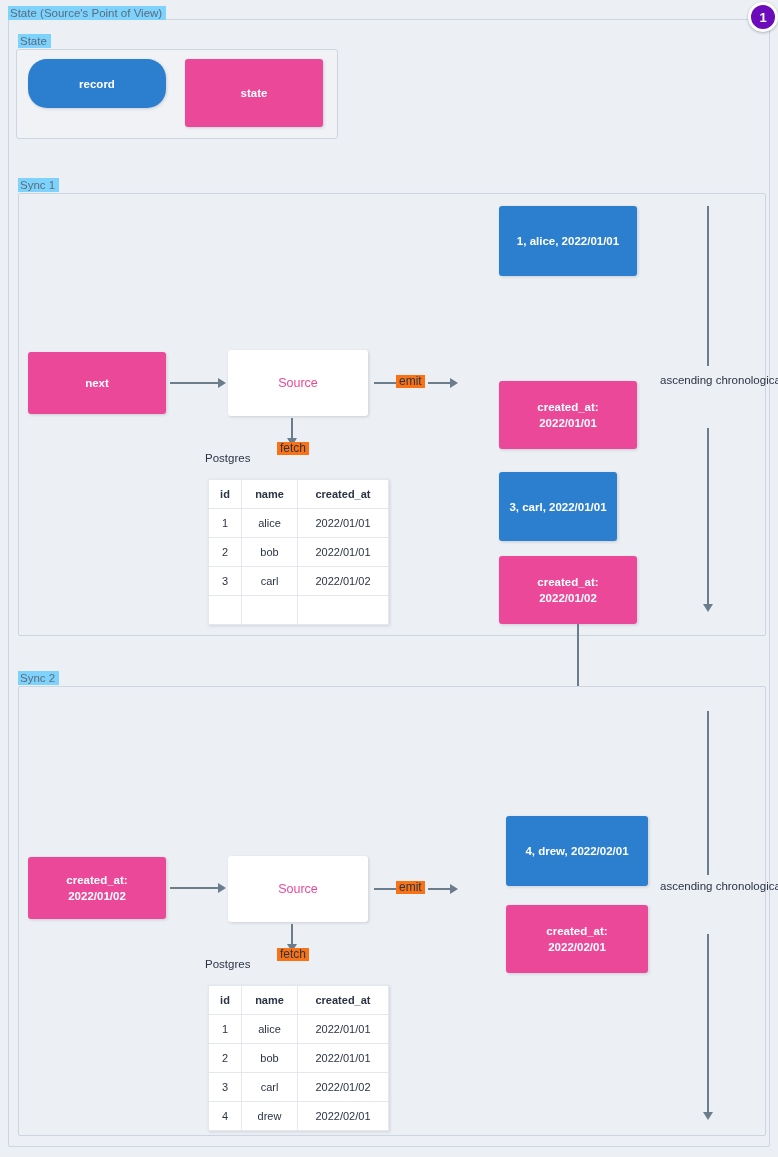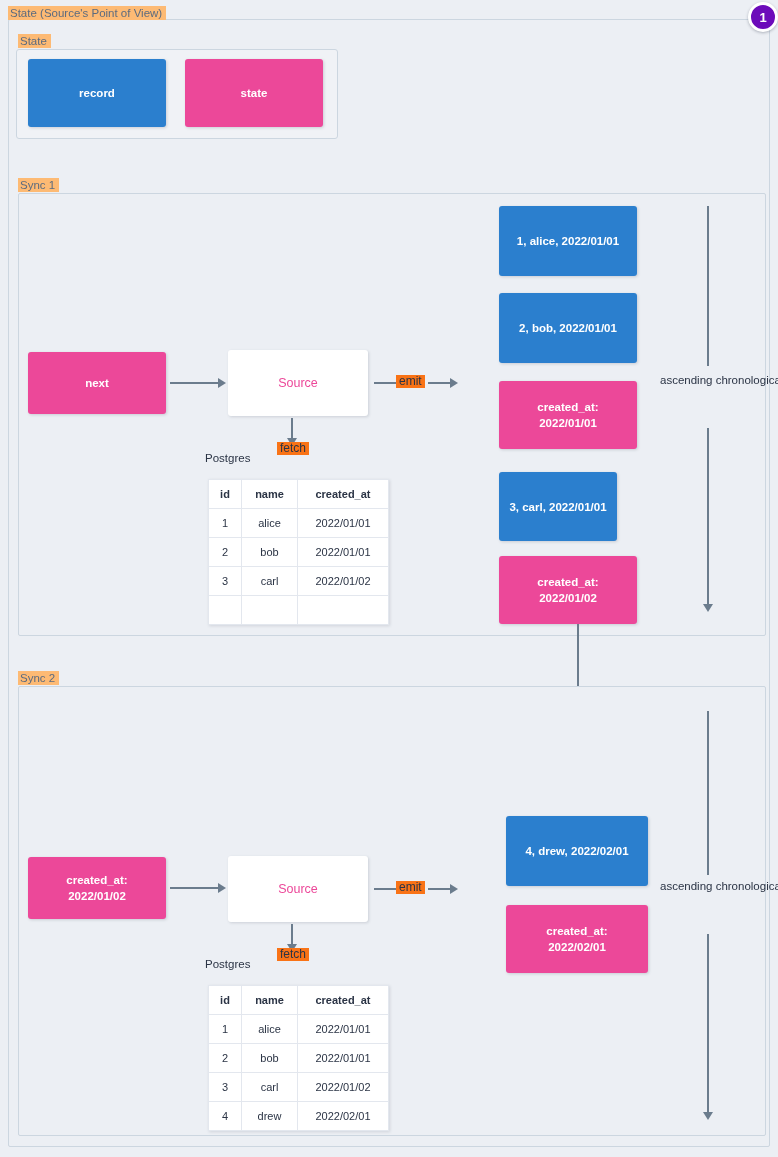--- a/index.html
+++ b/index.html
@@ -11,21 +11,21 @@
     color:#2b3445;
     overflow:hidden;
     position:relative;
   }
   #stage{position:relative;width:778px;height:1157px;}
 
   
   .frame{position:absolute;border:1px solid #ccd6e0;background:#eceff4;border-radius:2px;}
   .frame-title{
     position:absolute;font-size:11.5px;color:#5c6b7f;
-    background:#fdba74;padding:0 4px 0 2px;line-height:14px;white-space:nowrap;
+    background:#7dd3fc;padding:0 4px 0 2px;line-height:14px;white-space:nowrap;
   }
 
   
   .legend-frame{position:absolute;border:1px solid #ccd6e0;background:#f0f2f6;border-radius:3px;}
 
   
   .node{
     position:absolute;display:flex;align-items:center;justify-content:center;
     text-align:center;border-radius:3px;
     box-shadow:1px 1px 3px rgba(40,50,70,.18);
@@ -91,21 +91,21 @@
 <div id="stage">
 
   <div class="frame" style="left:8px;top:19px;width:760px;height:1126px;"></div>
   <div class="frame-title" style="left:8px;top:6px;">State (Source's Point of View)</div>
 
   <div class="badge" style="left:748px;top:2px;">1</div>
 
   <div class="frame-title" style="left:18px;top:34px;">State</div>
   <div class="legend-frame" style="left:16px;top:49px;width:320px;height:88px;"></div>
 
-  <div class="node record" style="left:28px;top:59px;width:138px;height:68px;">
+  <div class="node record" style="left:28px;top:59px;width:138px;height:49px;border-radius:19px;">
     <span>record</span>
   </div>
   <div class="node state" style="left:185px;top:59px;width:138px;height:68px;">
     <span>state</span>
   </div>
 
   <div class="frame-title" style="left:18px;top:178px;">Sync 1</div>
   <div class="frame" style="left:18px;top:193px;width:746px;height:441px;"></div>
 
   <div class="node state" style="left:28px;top:352px;width:138px;height:62px;">
@@ -156,23 +156,20 @@
       <tr>
         <td>&nbsp;</td>
         <td>&nbsp;</td>
         <td>&nbsp;</td>
       </tr>
     </tbody>
   </table>
 
   <div class="node record" style="left:499px;top:206px;width:138px;height:70px;flex-direction:column;">
     <span>1, alice, 2022/01/01</span>
-  </div>
-  <div class="node record" style="left:499px;top:293px;width:138px;height:70px;flex-direction:column;">
-    <span>2, bob, 2022/01/01</span>
   </div>
   <div class="node state" style="left:499px;top:381px;width:138px;height:68px;flex-direction:column;">
     <span>created_at:</span>
     <span>2022/01/01</span>
   </div>
   <div class="node record" style="left:499px;top:472px;width:118px;height:69px;flex-direction:column;">
     <span>3, carl, 2022/01/01</span>
   </div>
   <div class="node state" style="left:499px;top:556px;width:138px;height:68px;flex-direction:column;">
     <span>created_at:</span>

